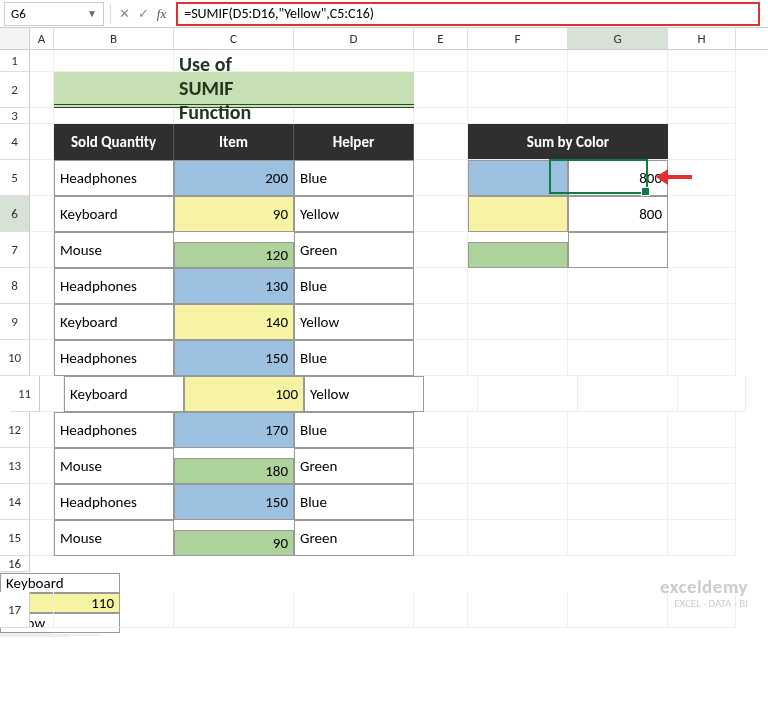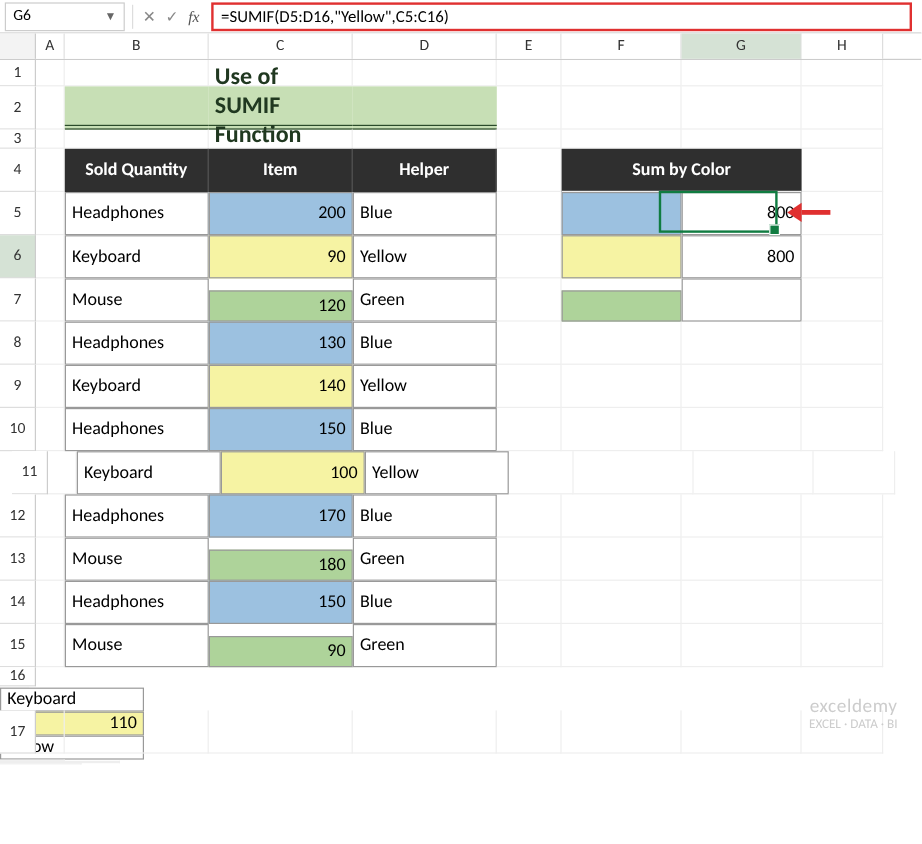--- a/index.html
+++ b/index.html
@@ -54,21 +54,21 @@
 .selected { position: absolute; border: 2px solid #107c41; pointer-events: none; }
 .selected::after { content: ''; position: absolute; right: -4px; bottom: -4px; width: 7px; height: 7px; background: #107c41; border: 1px solid #fff; }
 
 
 .arrow { position: absolute; width: 30px; height: 16px; }
 .arrow-line { position: absolute; top: 6px; right: 0; width: 24px; height: 4px; background: #e03030; }
 .arrow-head { position: absolute; left: -6px; top: 0; width: 0; height: 0; border-top: 8px solid transparent; border-bottom: 8px solid transparent; border-right: 12px solid #e03030; }
 
 
 .watermark { position: absolute; right: 20px; bottom: 18px; text-align: right; color: #ccc; font-size: 11px; line-height: 1.1; pointer-events: none; }
-.watermark .wm1 { font-size: 16px; font-weight: 400; letter-spacing: 0.5px; }
+.watermark .wm1 { font-size: 19px; font-weight: 700; letter-spacing: 0.5px; }
 </style>
 </head>
 <body>
 
 <div class="formula-bar">
   <div class="name-box">
     <span>G6</span>
     <span class="dd">▼</span>
   </div>
   <div class="fb-sep"></div>

